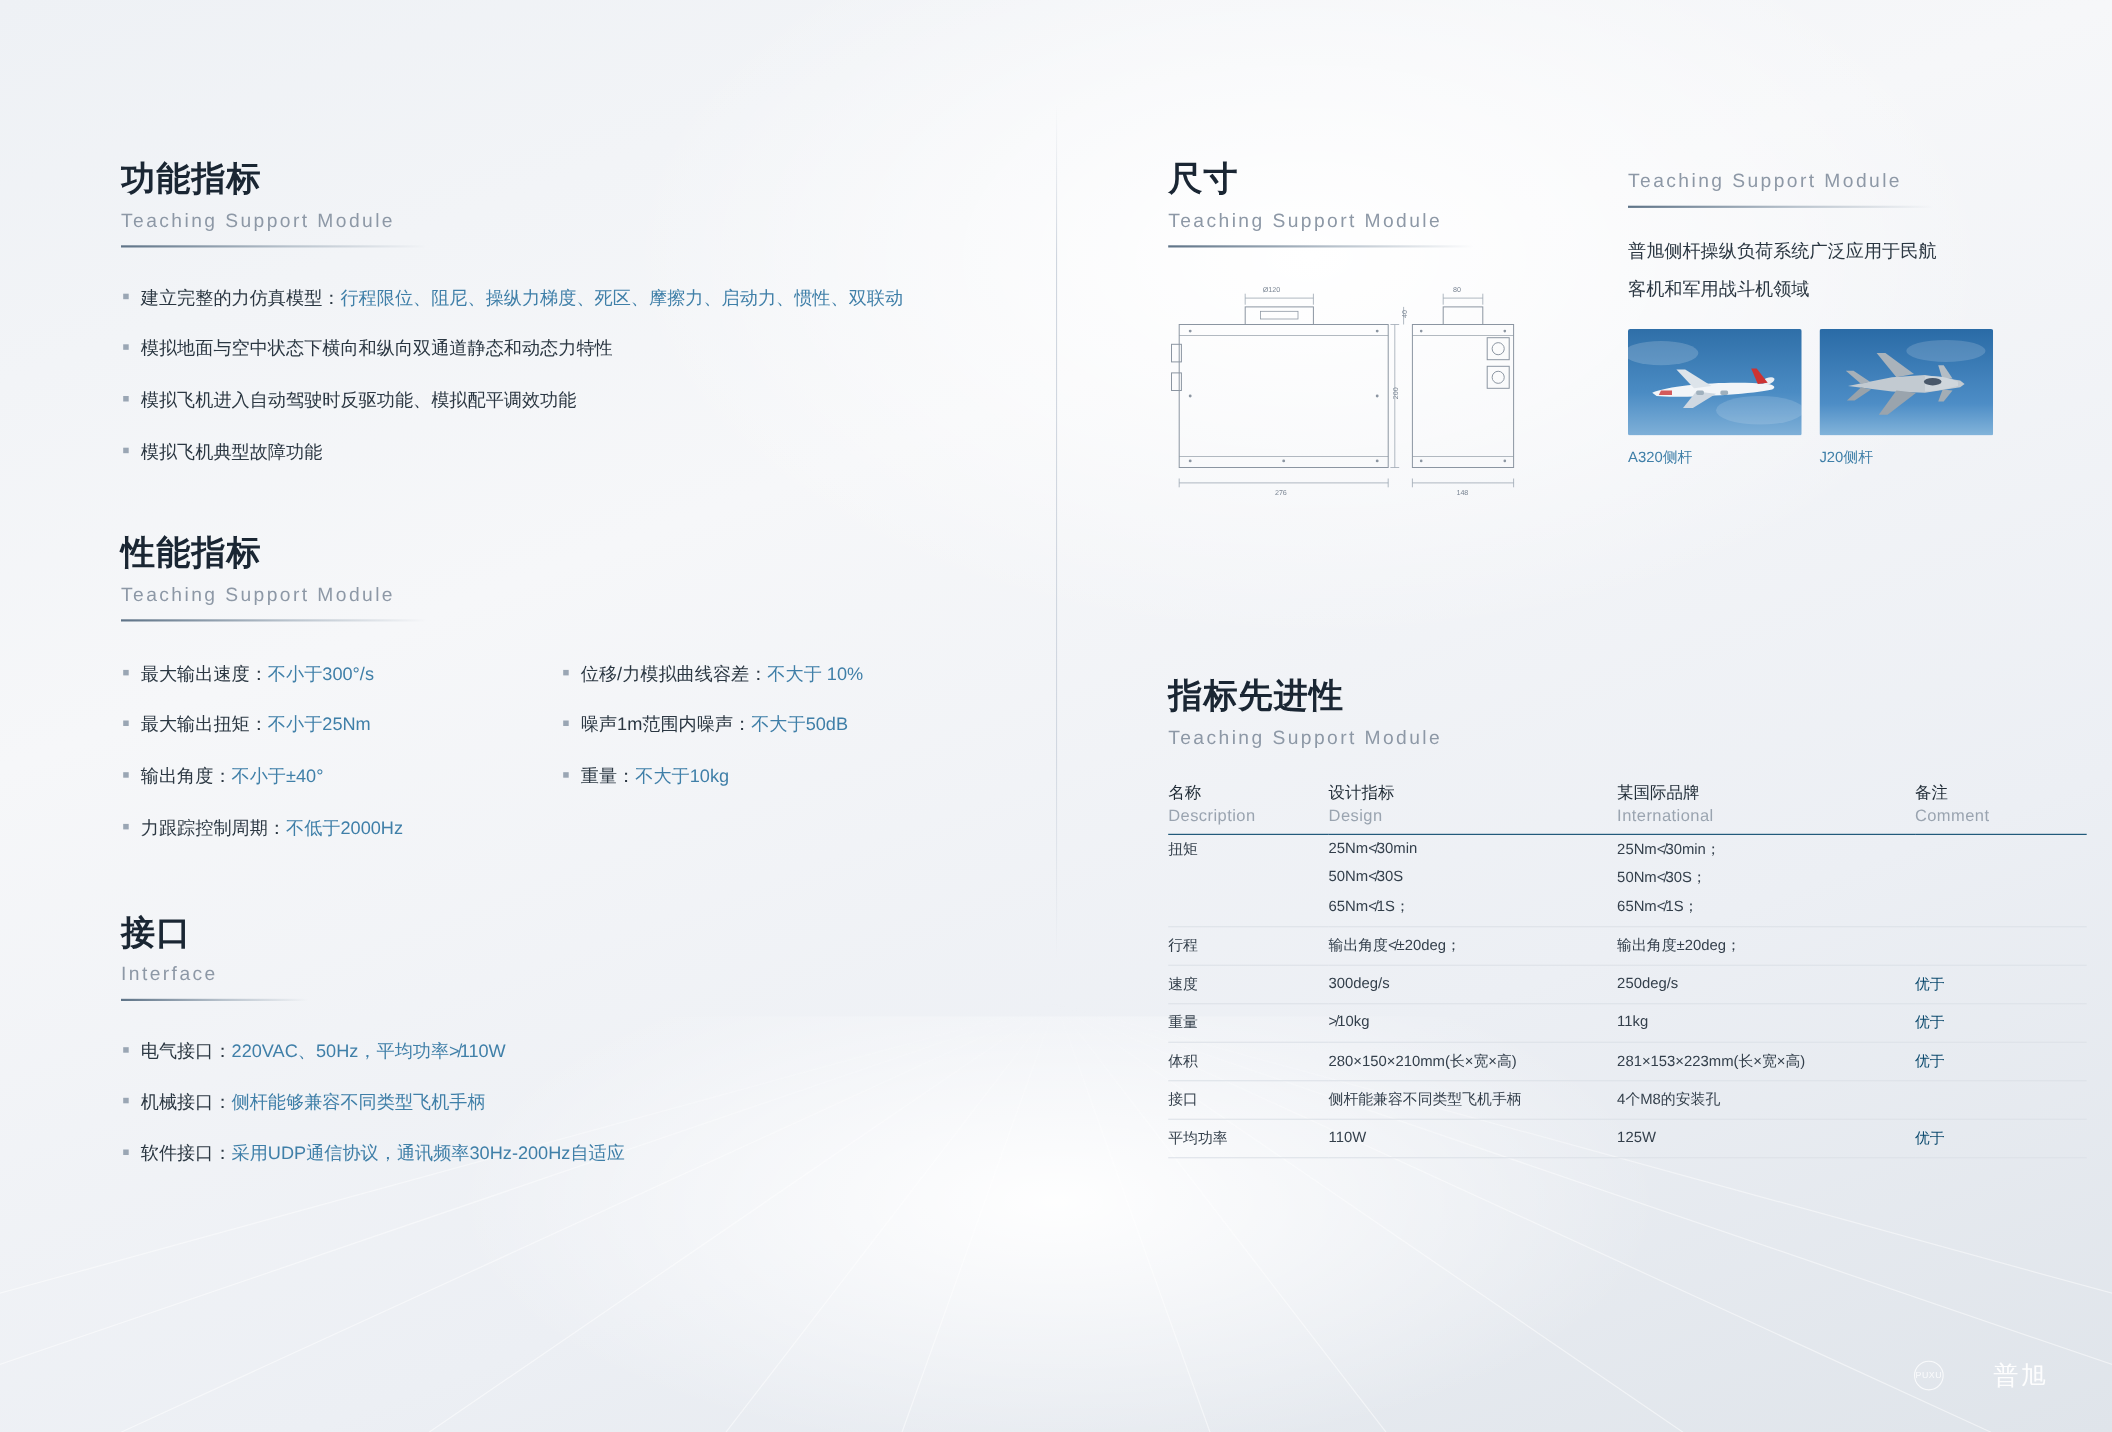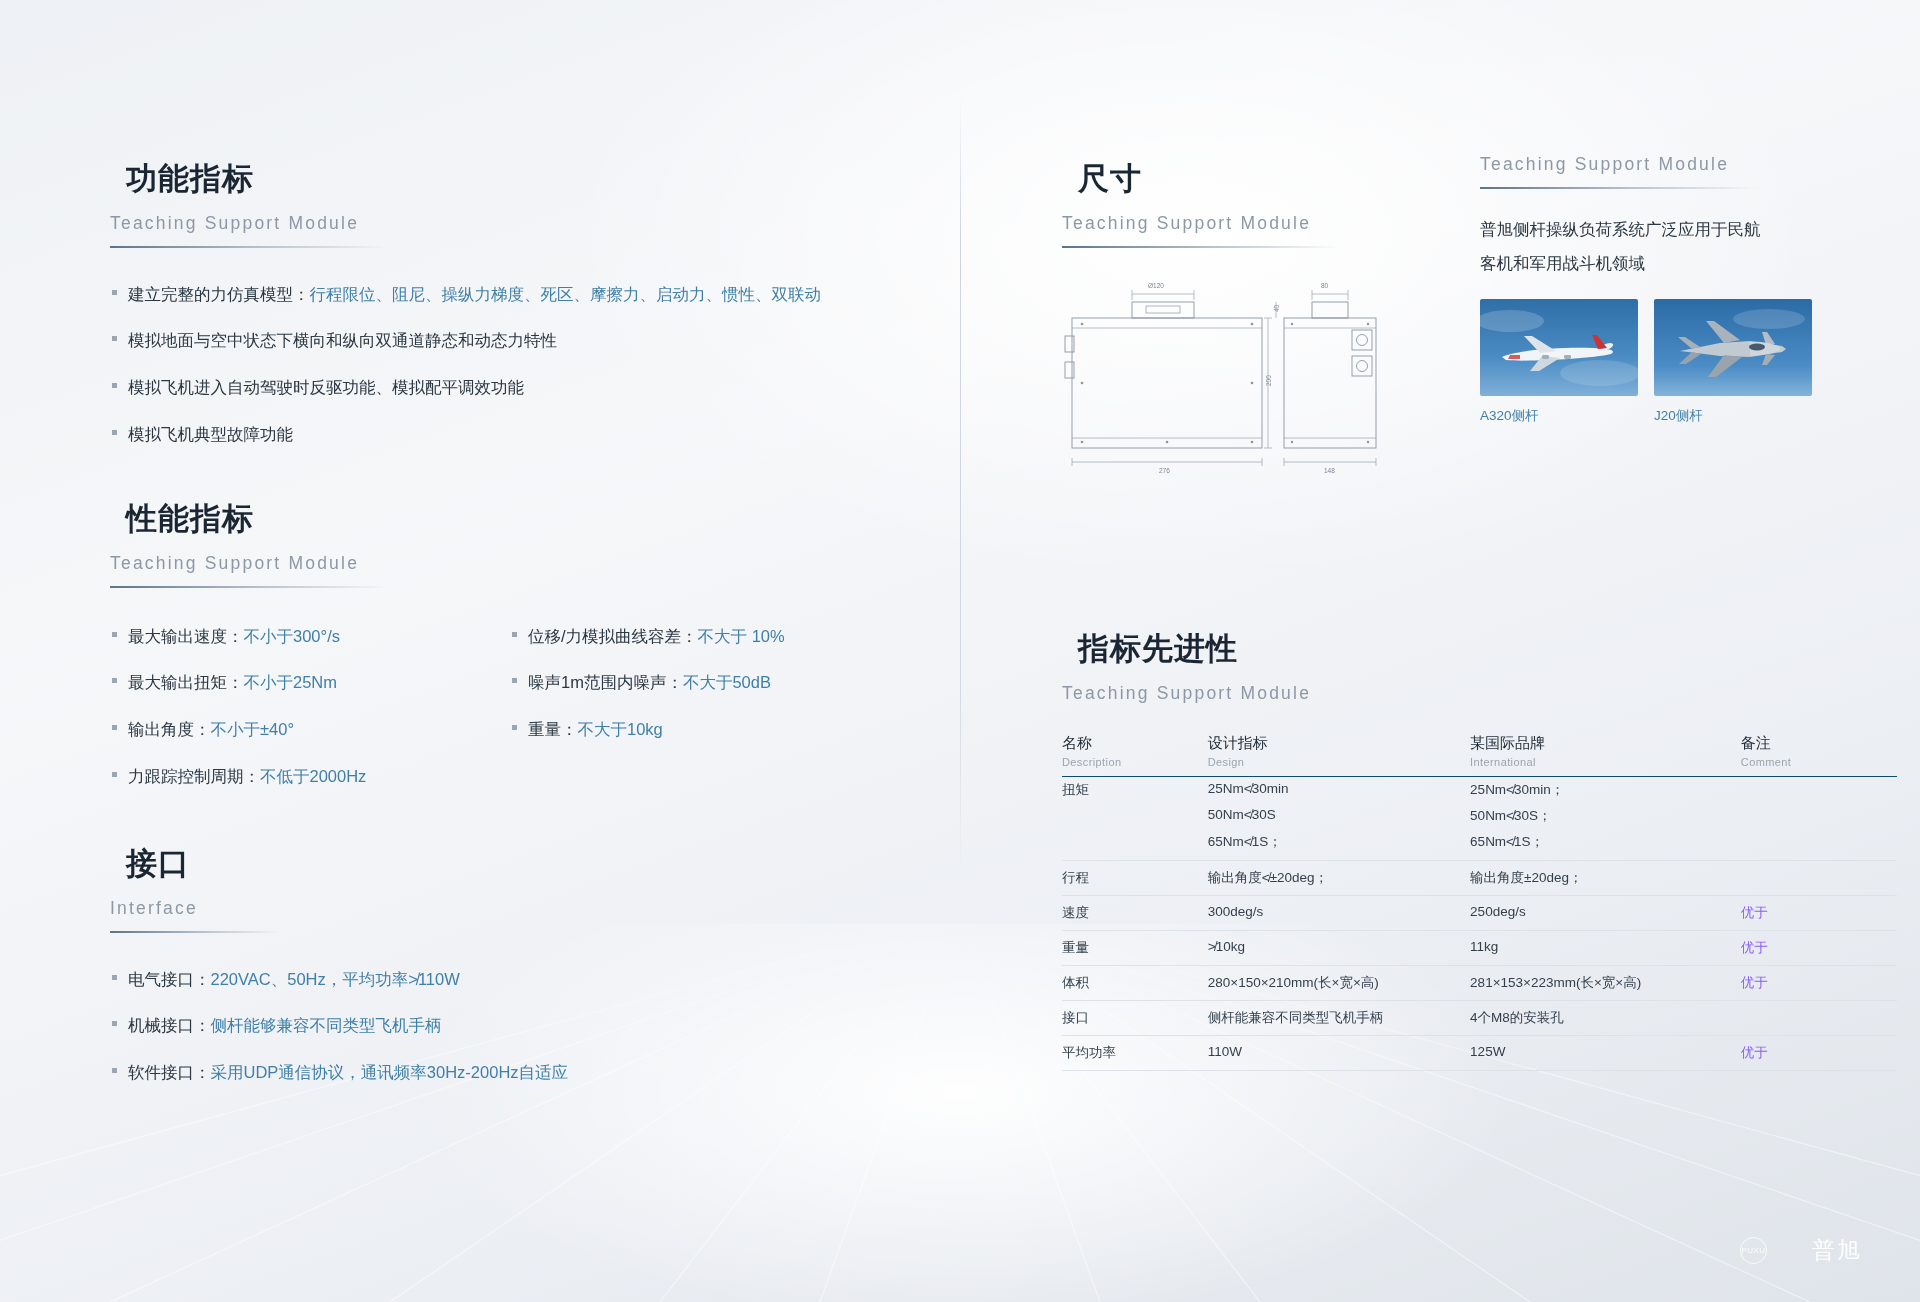--- a/index.html
+++ b/index.html
@@ -31,21 +31,21 @@
   .sep {
     position: absolute; top: 95px; bottom: 430px; width: 1px;
     background: linear-gradient(to bottom, rgba(180,190,205,0) 0%, rgba(170,182,198,0.55) 18%, rgba(170,182,198,0.45) 75%, rgba(180,190,205,0) 100%);
   }
 
   
   .page { position: absolute; inset: 0; }
   .block { position: absolute; }
 
   h2.cn {
-    margin: 16px;
+    margin: 0;
     font-size: 31px;
     font-weight: 700;
     color: #1a2633;
     letter-spacing: 1px;
     line-height: 1.15;
   }
   .en {
     margin-top: 9px;
     font-size: 17.5px;
     color: #8d98a6;
@@ -110,33 +110,33 @@
     color: #333f4b;
   }
   table.spec th {
     text-align: left;
     font-weight: 400;
     padding: 0 0 8px 0;
     vertical-align: top;
   }
   table.spec thead tr { border-bottom: 1px solid #0c4a6e; }
   table.spec thead .th-cn { font-size: 15px; color: #1f2b36; display: block; }
-  table.spec thead .th-en { font-size: 11px; color: #9aa4b0; display: block; margin-top: 3px; letter-spacing: .4px; }
+  table.spec thead .th-en { font-size: 15px; color: #9aa4b0; display: block; margin-top: 3px; letter-spacing: .4px; }
   table.spec tbody td {
     padding: 8px 0;
     vertical-align: top;
     border-bottom: 1px solid #dde2e8;
   }
   table.spec tbody tr.nb td { border-bottom: none; padding-top: 4px; padding-bottom: 4px; }
   table.spec tbody tr.nb-last td { border-bottom: 1px solid #dde2e8; padding-top: 4px; padding-bottom: 9px; }
   .c1 { width: 140px; }
   .c2 { width: 252px; }
   .c3 { width: 260px; }
   .c4 { width: 150px; }
-  .better { color: #8b5cf6; }
+  .better { color: #0c4a6e; }
 
   
   .logo {
     position: absolute; right: 58px; bottom: 36px;
     display: flex; align-items: center; gap: 9px;
     opacity: .95;
   }
   .logo .mark {
     width: 27px; height: 27px; border-radius: 50%;
     border: 1.6px solid rgba(255,255,255,.85);

